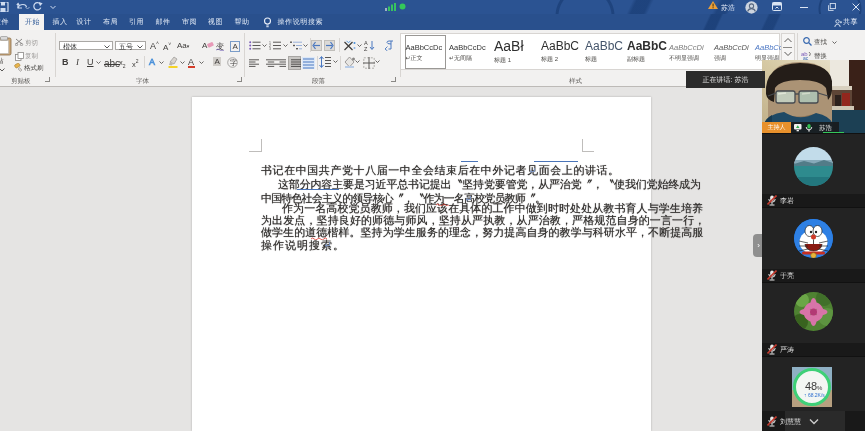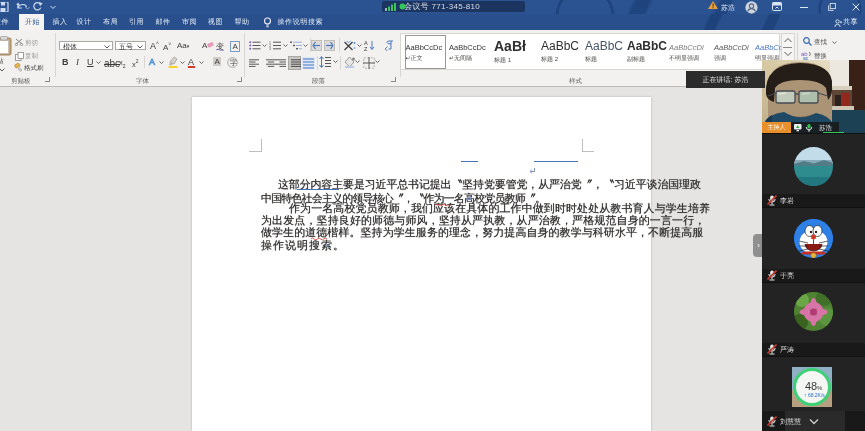--- a/index.html
+++ b/index.html
@@ -57,21 +57,20 @@
  <rect x="4.5" y="7.5" width="1" height="2" fill="#e8e8e8"></rect>
  <rect x="2.5" y="9.5" width="5" height="1" fill="#e8e8e8"></rect>
  <line x1="0.5" y1="9.5" x2="9.5" y2="0.5" stroke="#c43a2e" stroke-width="1.6"></line>
 </g>
 </defs>
     </svg>
 
 <div class="abs" id="titlebar">
       <div class="deco"></div>
     </div>
-<div class="abs" id="pill"><span style="margin-left:22px">会议号 771-345-810</span></div>
 <svg class="abs" style="left:385px;top:3px" width="11" height="8" viewBox="0 0 11 8">
  <rect x="0" y="5" width="2" height="3" fill="#9fb0c4"></rect>
       <rect x="3" y="3.5" width="2" height="4.5" fill="#37c45f"></rect>
       <rect x="6" y="1.5" width="2" height="6.5" fill="#37c45f"></rect>
       <rect x="9" y="0" width="2" height="8" fill="#37c45f"></rect>
 </svg>
 <svg class="abs" style="left:399px;top:3px" width="7" height="7" viewBox="0 0 7 7">
       <circle cx="3.5" cy="3.5" r="3" fill="#34c759"></circle>
     </svg>
 <svg class="abs" style="left:-3px;top:2px" width="12" height="10" viewBox="0 0 12 10">
@@ -407,21 +406,21 @@
 <div class="abs" id="gallery"></div>
 <div class="card" style="left:404.5px;width:41px;border:1px solid #9a9895;top:34.5px;height:34px">
       <span class="big" style="font-size:7.5px;color:#333;margin-top:7px">AaBbCcDc</span>
       <span class="small">↵正文</span>
     </div>
 <div class="card" style="left:449px;width:42px;top:34.5px">
       <span class="big" style="font-size:7.5px;color:#333;margin-top:8px">AaBbCcDc</span>
       <span class="small">↵无间隔</span>
     </div>
 <div class="card" style="left:494px;width:44px;top:34.5px">
-      <span class="big" style="font-size:14px;color:#2f2f2f;font-weight:bold;margin-top:3px">AaBł</span>
+      <span class="big" style="font-size:14px;color:#2f2f2f;font-weight:normal;margin-top:3px">AaBł</span>
       <span class="small">标题 1</span>
     </div>
 <div class="card" style="left:541px;width:41px;top:34.5px">
       <span class="big" style="font-size:12px;color:#2f2f2f;margin-top:4.5px">AaBbC</span>
       <span class="small">标题 2</span>
     </div>
 <div class="card" style="left:585px;width:39px;top:34.5px">
       <span class="big" style="font-size:12px;color:#44546a;margin-top:4.5px">AaBbC</span>
       <span class="small">标题</span>
     </div>
@@ -451,23 +450,24 @@
 <div class="abs" style="left:783px;top:46.5px;width:9px;height:1px;background:#8a8886"></div>
 
 <div class="abs" id="canvas"></div>
 <div class="abs" id="page"></div>
 
 <div class="cropv" style="left:261px;top:139px;height:13px"></div>
 <div class="croph" style="left:249px;top:151px;width:13px"></div>
 <div class="cropv" style="left:582px;top:139px;height:13px"></div>
 <div class="croph" style="left:582px;top:151px;width:12px"></div>
 
-<div class="docline" style="left:278px;top:179px;letter-spacing:-0.16px">这部分内容主要是习近平总书记提出〝坚持党要管党，从严治党〞，〝习近平谈治国理政</div>
+<div class="docline" style="left:261px;top:164.8px;letter-spacing:0.57px">书记在中国共产党十八届一中全会结束后在中外记者见面会上的讲话。</div>
+<div class="docline" style="left:278px;top:179px;letter-spacing:-0.16px">这部分内容主要是习近平总书记提出〝坚持党要管党，从严治党〞，〝使我们党始终成为</div>
 <div class="docline" style="left:261px;top:193px;letter-spacing:-0.85px">中国特色社会主义的领导核心〞，〝作为一名高校党员教师〞。</div>
-<div class="docline" style="left:289px;top:203px;letter-spacing:0.08px">作为一名高校党员教师，我们应该在具体的工作中做到时时处处从教书育人与学生培养</div>
+<div class="docline" style="left:282px;top:203px;letter-spacing:0.08px">作为一名高校党员教师，我们应该在具体的工作中做到时时处处从教书育人与学生培养</div>
 <div class="docline" style="left:261px;top:215.2px;letter-spacing:0.11px">为出发点，坚持良好的师德与师风，坚持从严执教，从严治教，严格规范自身的一言一行，</div>
 <div class="docline" style="left:261px;top:227.4px;letter-spacing:0.06px">做学生的道德楷样。坚持为学生服务的理念，努力提高自身的教学与科研水平，不断提高服</div>
 <div class="docline" style="left:261px;top:239.6px;letter-spacing:1px">操作说明搜索。</div>
 
 <svg class="abs" style="left:528px;top:167px" width="8" height="8" viewBox="0 0 8 8">
       <path d="M6.5 1 V4.5 H2.5 M3.8 2.8 L2 4.5 L3.8 6.2" fill="none" stroke="#7c93bd" stroke-width="1"></path>
     </svg>
 <svg class="abs" style="left:464px;top:195px" width="8" height="8" viewBox="0 0 8 8">
       <path d="M6.5 1 V4.5 H2.5 M3.8 2.8 L2 4.5 L3.8 6.2" fill="none" stroke="#7c93bd" stroke-width="1"></path>
     </svg>

